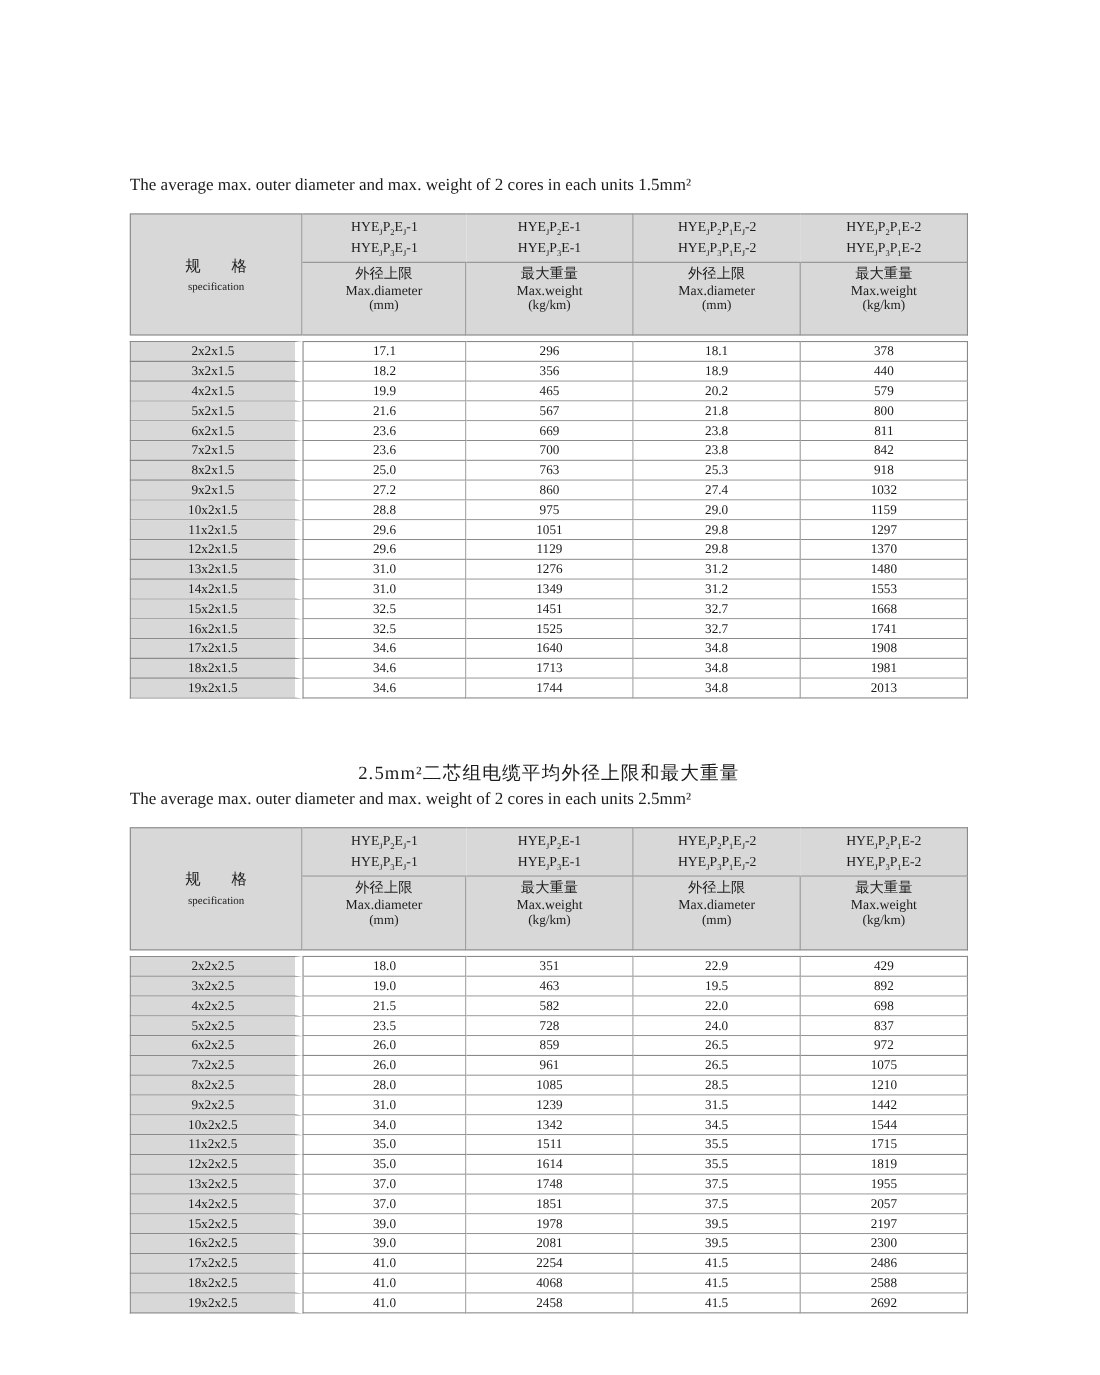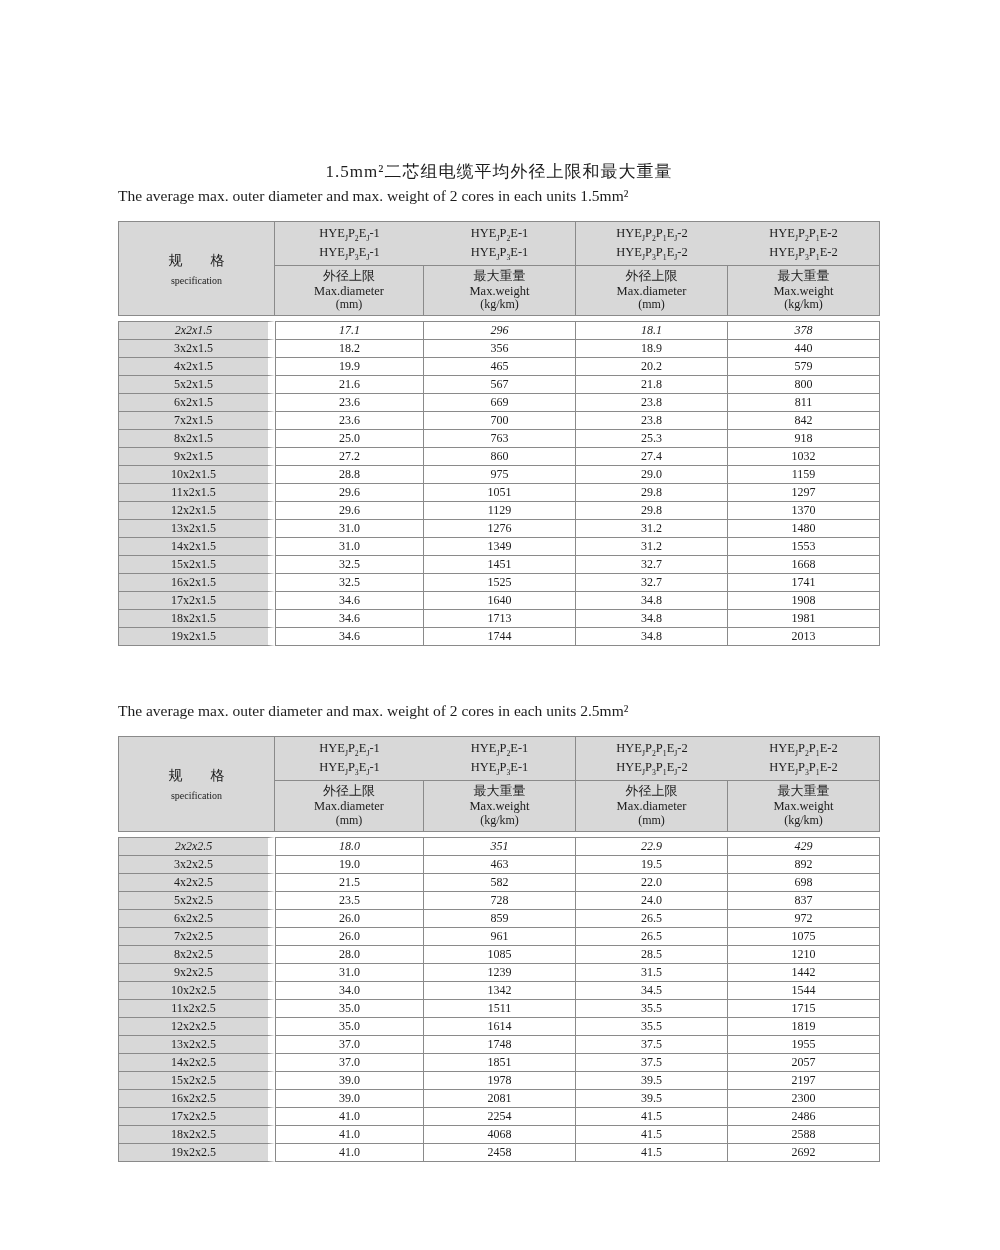--- a/index.html
+++ b/index.html
@@ -38,21 +38,21 @@
   .spec-en{font-size:10px;}
 
   th.model{
     border-top:1px solid var(--bc);
     border-bottom:1px solid var(--bc);
     font-size:12.5px;line-height:1.35;padding:3px 0 2px 0;
   }
   th.model.group-end{border-right:1px solid var(--bc);}
   th.model sub{font-size:0.62em;}
 
-  th.sub{border-right:1px solid var(--bc);border-bottom:1px solid var(--bc);padding:3px 0 4px 0;}
+  th.sub{border-right:1px solid var(--bc);border-bottom:1px solid var(--bc);padding:3px 0 20px 0;}
   .sub-zh{font-size:13px;line-height:1.15;}
   .sub-en{font-size:12.5px;line-height:1.15;}
   .sub-unit{font-size:12px;line-height:1.1;}
 
   tbody.data-body::before{content:"";display:table-row;height:5px;}
   tbody.data-body td{
     text-align:center;font-size:12px;height:17px;line-height:17px;padding:0;
   }
   td.data{
     background:#ffffff;
@@ -60,29 +60,28 @@
     border-bottom:1px solid var(--bc);
   }
   td.data:nth-child(2){border-left:1px solid var(--bc);}
   td.spec{
     background:var(--hbg);
     background-clip:padding-box;
     border-left:1px solid var(--bc);
     border-bottom:1px solid var(--bc);
     border-right:7px solid transparent;
   }
-  tbody.data-body tr:first-child td{border-top:1px solid var(--bc);font-style:italic;}
+  tbody.data-body tr:first-child td{border-top:1px solid var(--bc);}
 </style>
 </head>
 <body>
 
 <div class="page">
 
   <div class="section section--first">
-    <h2 class="title-zh">1.5mm²二芯组电缆平均外径上限和最大重量</h2>
     <h3 class="title-en">The average max. outer diameter and max. weight of  2 cores in each units 1.5mm²</h3>
 
     <table class="spec-table">
       <colgroup>
         <col class="c-spec">
           <col class="c-d1">
           <col class="c-w1">
           <col class="c-d2">
           <col class="c-w2">
       </colgroup>
@@ -257,20 +256,21 @@
             <td class="data">34.6</td>
             <td class="data">1744</td>
             <td class="data">34.8</td>
             <td class="data">2013</td>
           </tr>
         </tbody>
     </table>
   </div>
 
   <div class="section">
+    <h2 class="title-zh">2.5mm²二芯组电缆平均外径上限和最大重量</h2>
     <h3 class="title-en">The average max. outer diameter and max. weight of  2 cores in each units 2.5mm²</h3>
 
     <table class="spec-table">
       <colgroup>
         <col class="c-spec">
           <col class="c-d1">
           <col class="c-w1">
           <col class="c-d2">
           <col class="c-w2">
       </colgroup>

